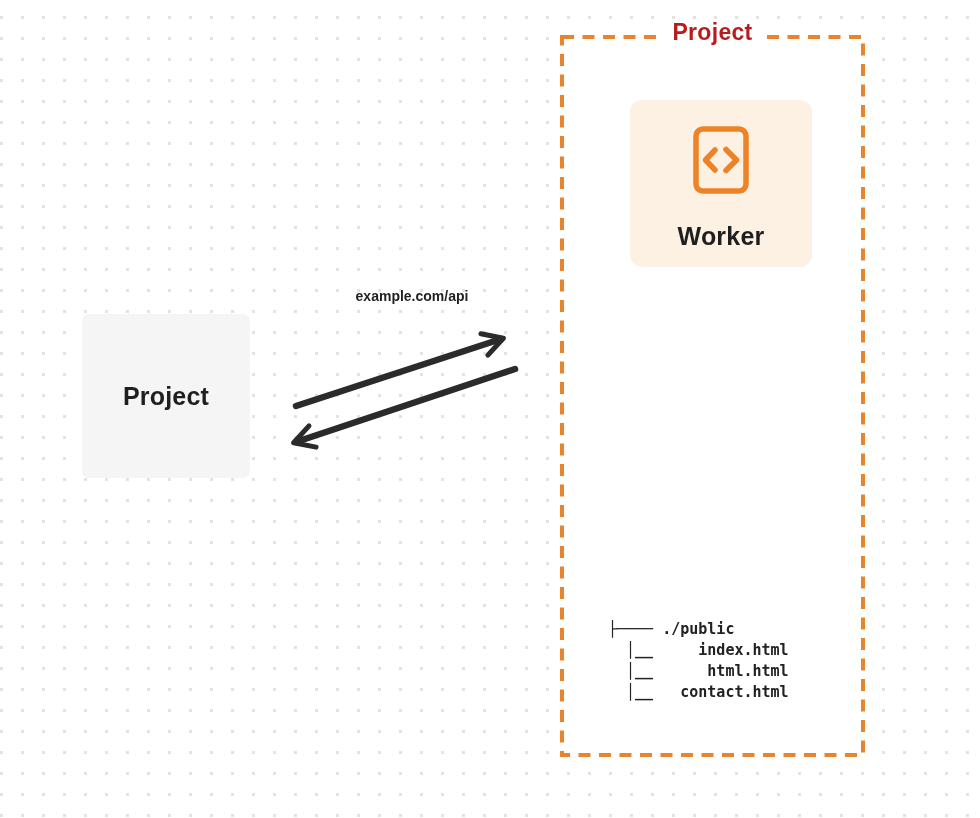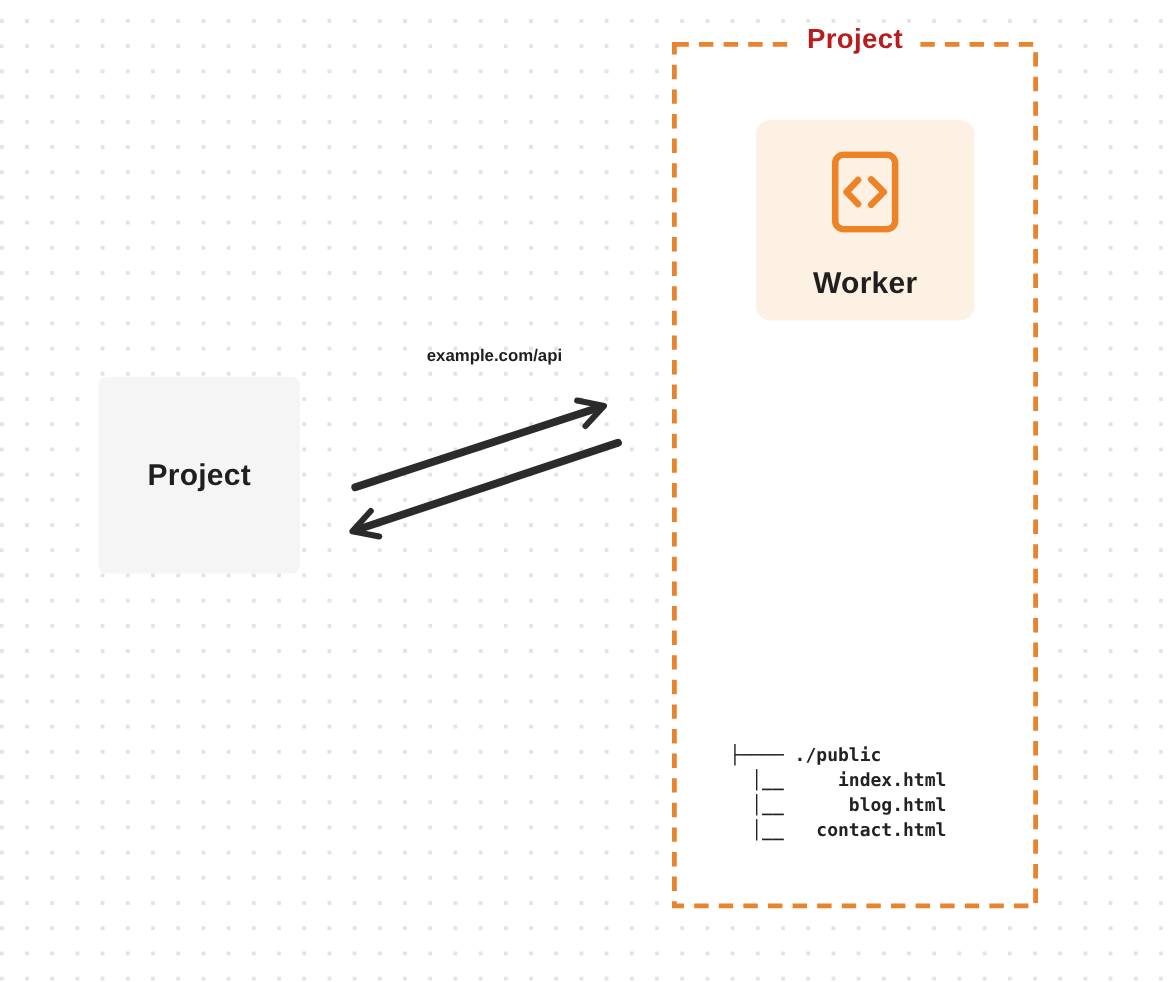--- a/index.html
+++ b/index.html
@@ -95,15 +95,15 @@
         <path d="M 22 24 L 12.5 34 L 22 44" fill="none" stroke="#ee8227" stroke-width="5.5" stroke-linecap="round" stroke-linejoin="round"></path>
         <path d="M 33 23.5 L 43.5 34 L 33 44.5" fill="none" stroke="#ee8227" stroke-width="5.5" stroke-linecap="round" stroke-linejoin="round"></path>
       </svg>
     </span>
     <span class="node-label">Worker</span>
   </div>
 
 
   <pre class="file-tree">├──── ./public
   │__     index.html
-  │__      blog.html
+  │__      html.html
   │__   contact.html</pre>
 </div>
 
 </body></html>

